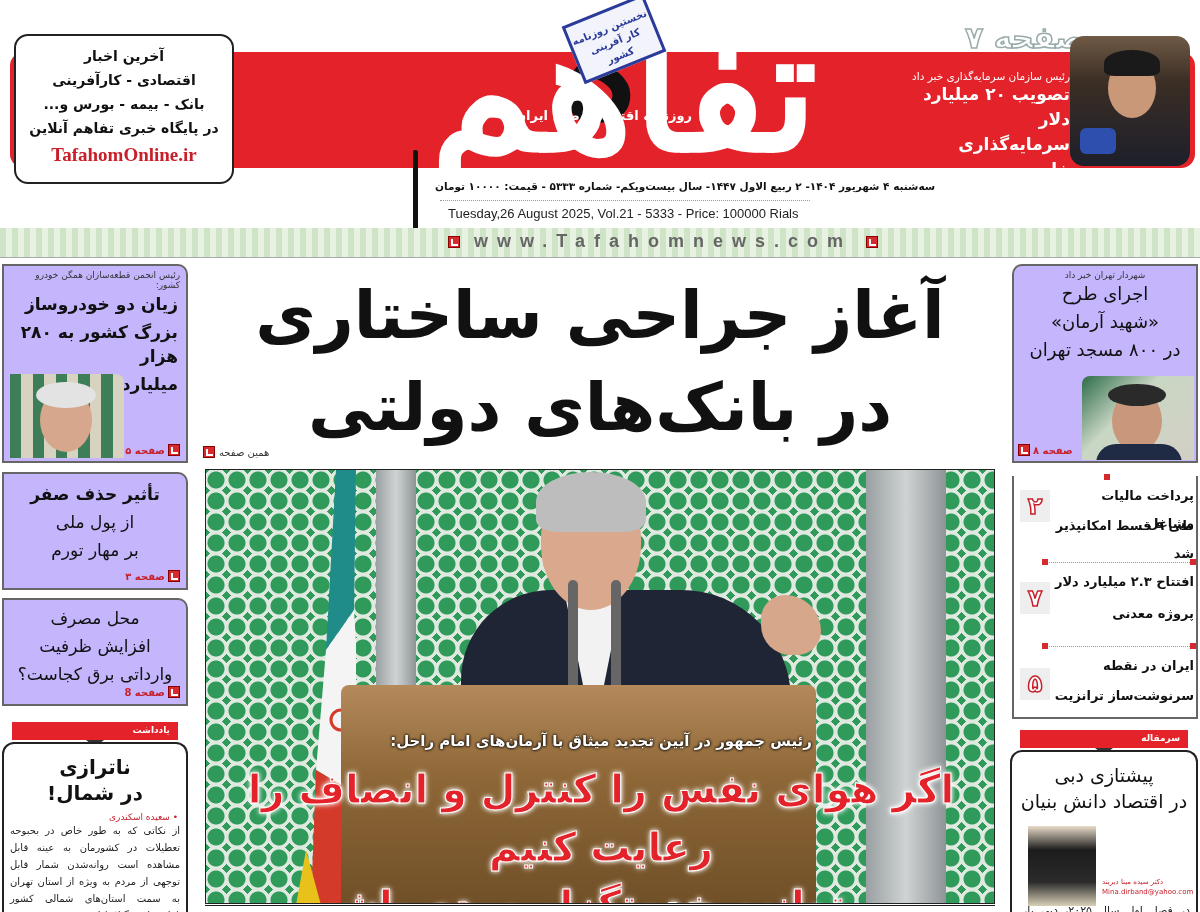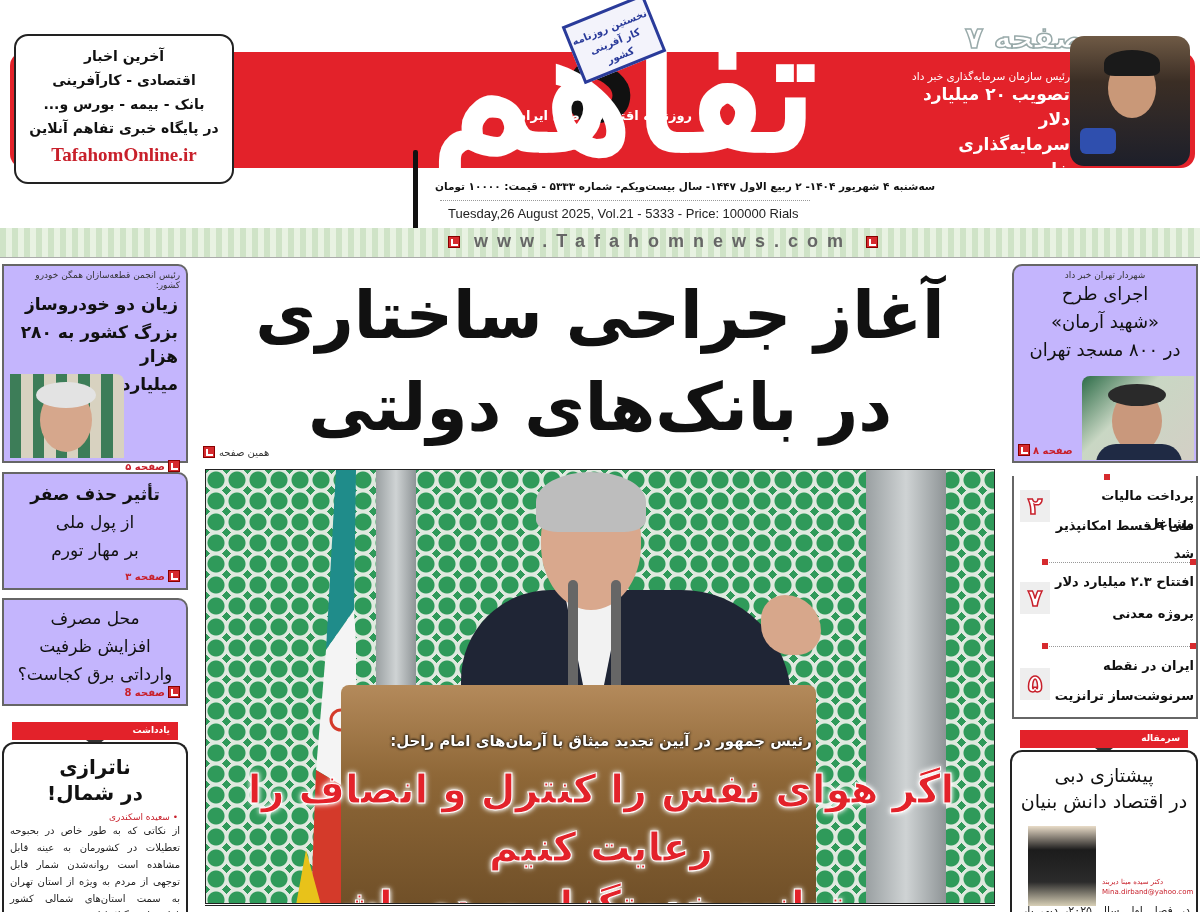--- a/index.html
+++ b/index.html
@@ -134,21 +134,21 @@
 
 <div class="box" style="left:2px;top:264px;width:186px;height:199px;" dir="rtl">
   <div class="kick">رئیس انجمن قطعه‌سازان همگن خودرو کشور:</div>
   <div class="ttl">زیان دو خودروساز</div>
   <div class="ttl">بزرگ کشور به ۲۸۰ هزار</div>
   <div class="ttl">میلیارد تومان رسید</div>
   <div class="photo-left" style="left:6px;top:108px;">
     <div class="face" style="left:30px;top:14px;width:52px;height:64px;background:#d6a78c;"></div>
     <div class="face" style="left:26px;top:8px;width:60px;height:26px;background:#e3e3e3;"></div>
   </div>
-  <div class="page-ref" style="right:6px;top:194px;">
+  <div class="page-ref" style="right:6px;top:178px;">
     <span class="sq-icon"></span>
     <span>صفحه ۵</span>
   </div>
 </div>
 
 <div class="box" style="left:2px;top:472px;width:186px;height:118px;" dir="rtl">
   <div class="ttl center" style="margin-top:6px;font-weight:bold;">تأثیر حذف صفر</div>
   <div class="ttl center">از پول ملی</div>
   <div class="ttl center">بر مهار تورم</div>
   <div class="page-ref" style="right:6px;top:96px;">

